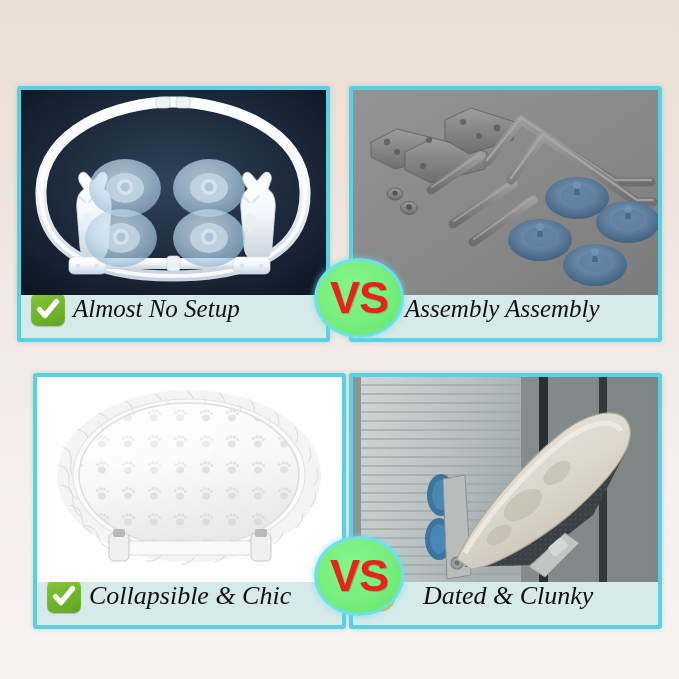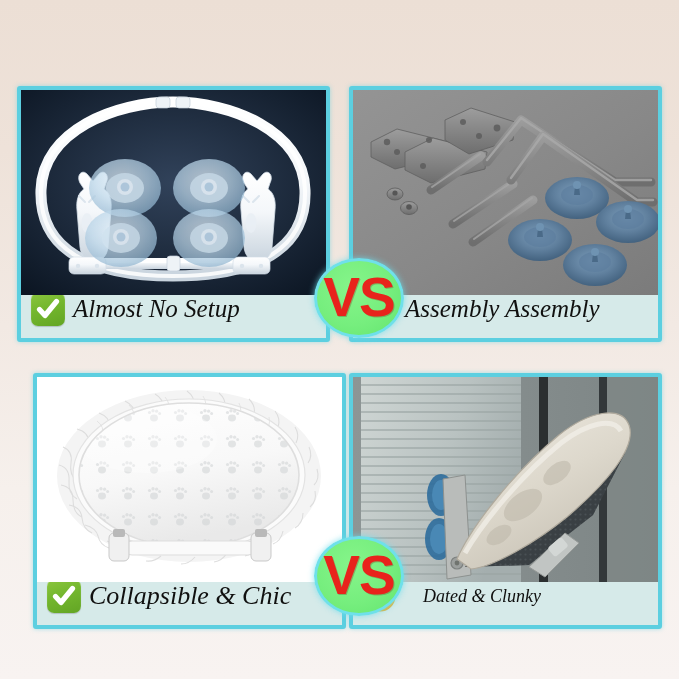--- a/index.html
+++ b/index.html
@@ -89,21 +89,21 @@
     font-family: "Liberation Serif", serif;
     font-style: italic;
     font-size: 25px;
     color: #10100f;
     white-space: nowrap;
     line-height: 1;
   }
   .caption.c-tl .caption-text { font-size: 25px; }
   .caption.c-tr .caption-text { font-size: 25px; }
   .caption.c-bl .caption-text { font-size: 26px; }
-  .caption.c-br .caption-text { font-size: 18px; margin-left: 18px; }
+  .caption.c-br .caption-text { font-size: 26px; margin-left: 18px; }
 
   
   .check-badge {
     width: 34px; height: 34px;
     flex: 0 0 34px;
     border-radius: 7px;
     background: linear-gradient(160deg, #8cc63f 0%, #74b72e 45%, #62a524 100%);
     box-shadow: inset 0 1px 1px rgba(255,255,255,0.55), 0 1px 1px rgba(0,0,0,0.18);
     display: flex; align-items: center; justify-content: center;
     margin-left: 4px;
@@ -128,21 +128,21 @@
     background: radial-gradient(circle at 42% 36%, #86f58a 0%, #76ee7e 55%, #63e56e 100%);
     border: 3px solid #6fe0ea;
     box-shadow: 0 0 6px rgba(110,220,235,0.8);
     display: flex; align-items: center; justify-content: center;
     z-index: 20;
   }
   .vs.v1 { left: 297px; top: 172px; }
   .vs.v2 { left: 297px; top: 450px; }
   .vs-text {
     font-family: "Liberation Sans", sans-serif;
-    font-size: 55px;
+    font-size: 45px;
     font-weight: bold;
     color: #e8231c;
     letter-spacing: -1px;
     line-height: 1;
     text-shadow: 1px 1px 0 rgba(120,0,0,0.25);
     transform: translateY(-1px);
   }
 
   
   .p1 { width: 100%; height: 100%;

